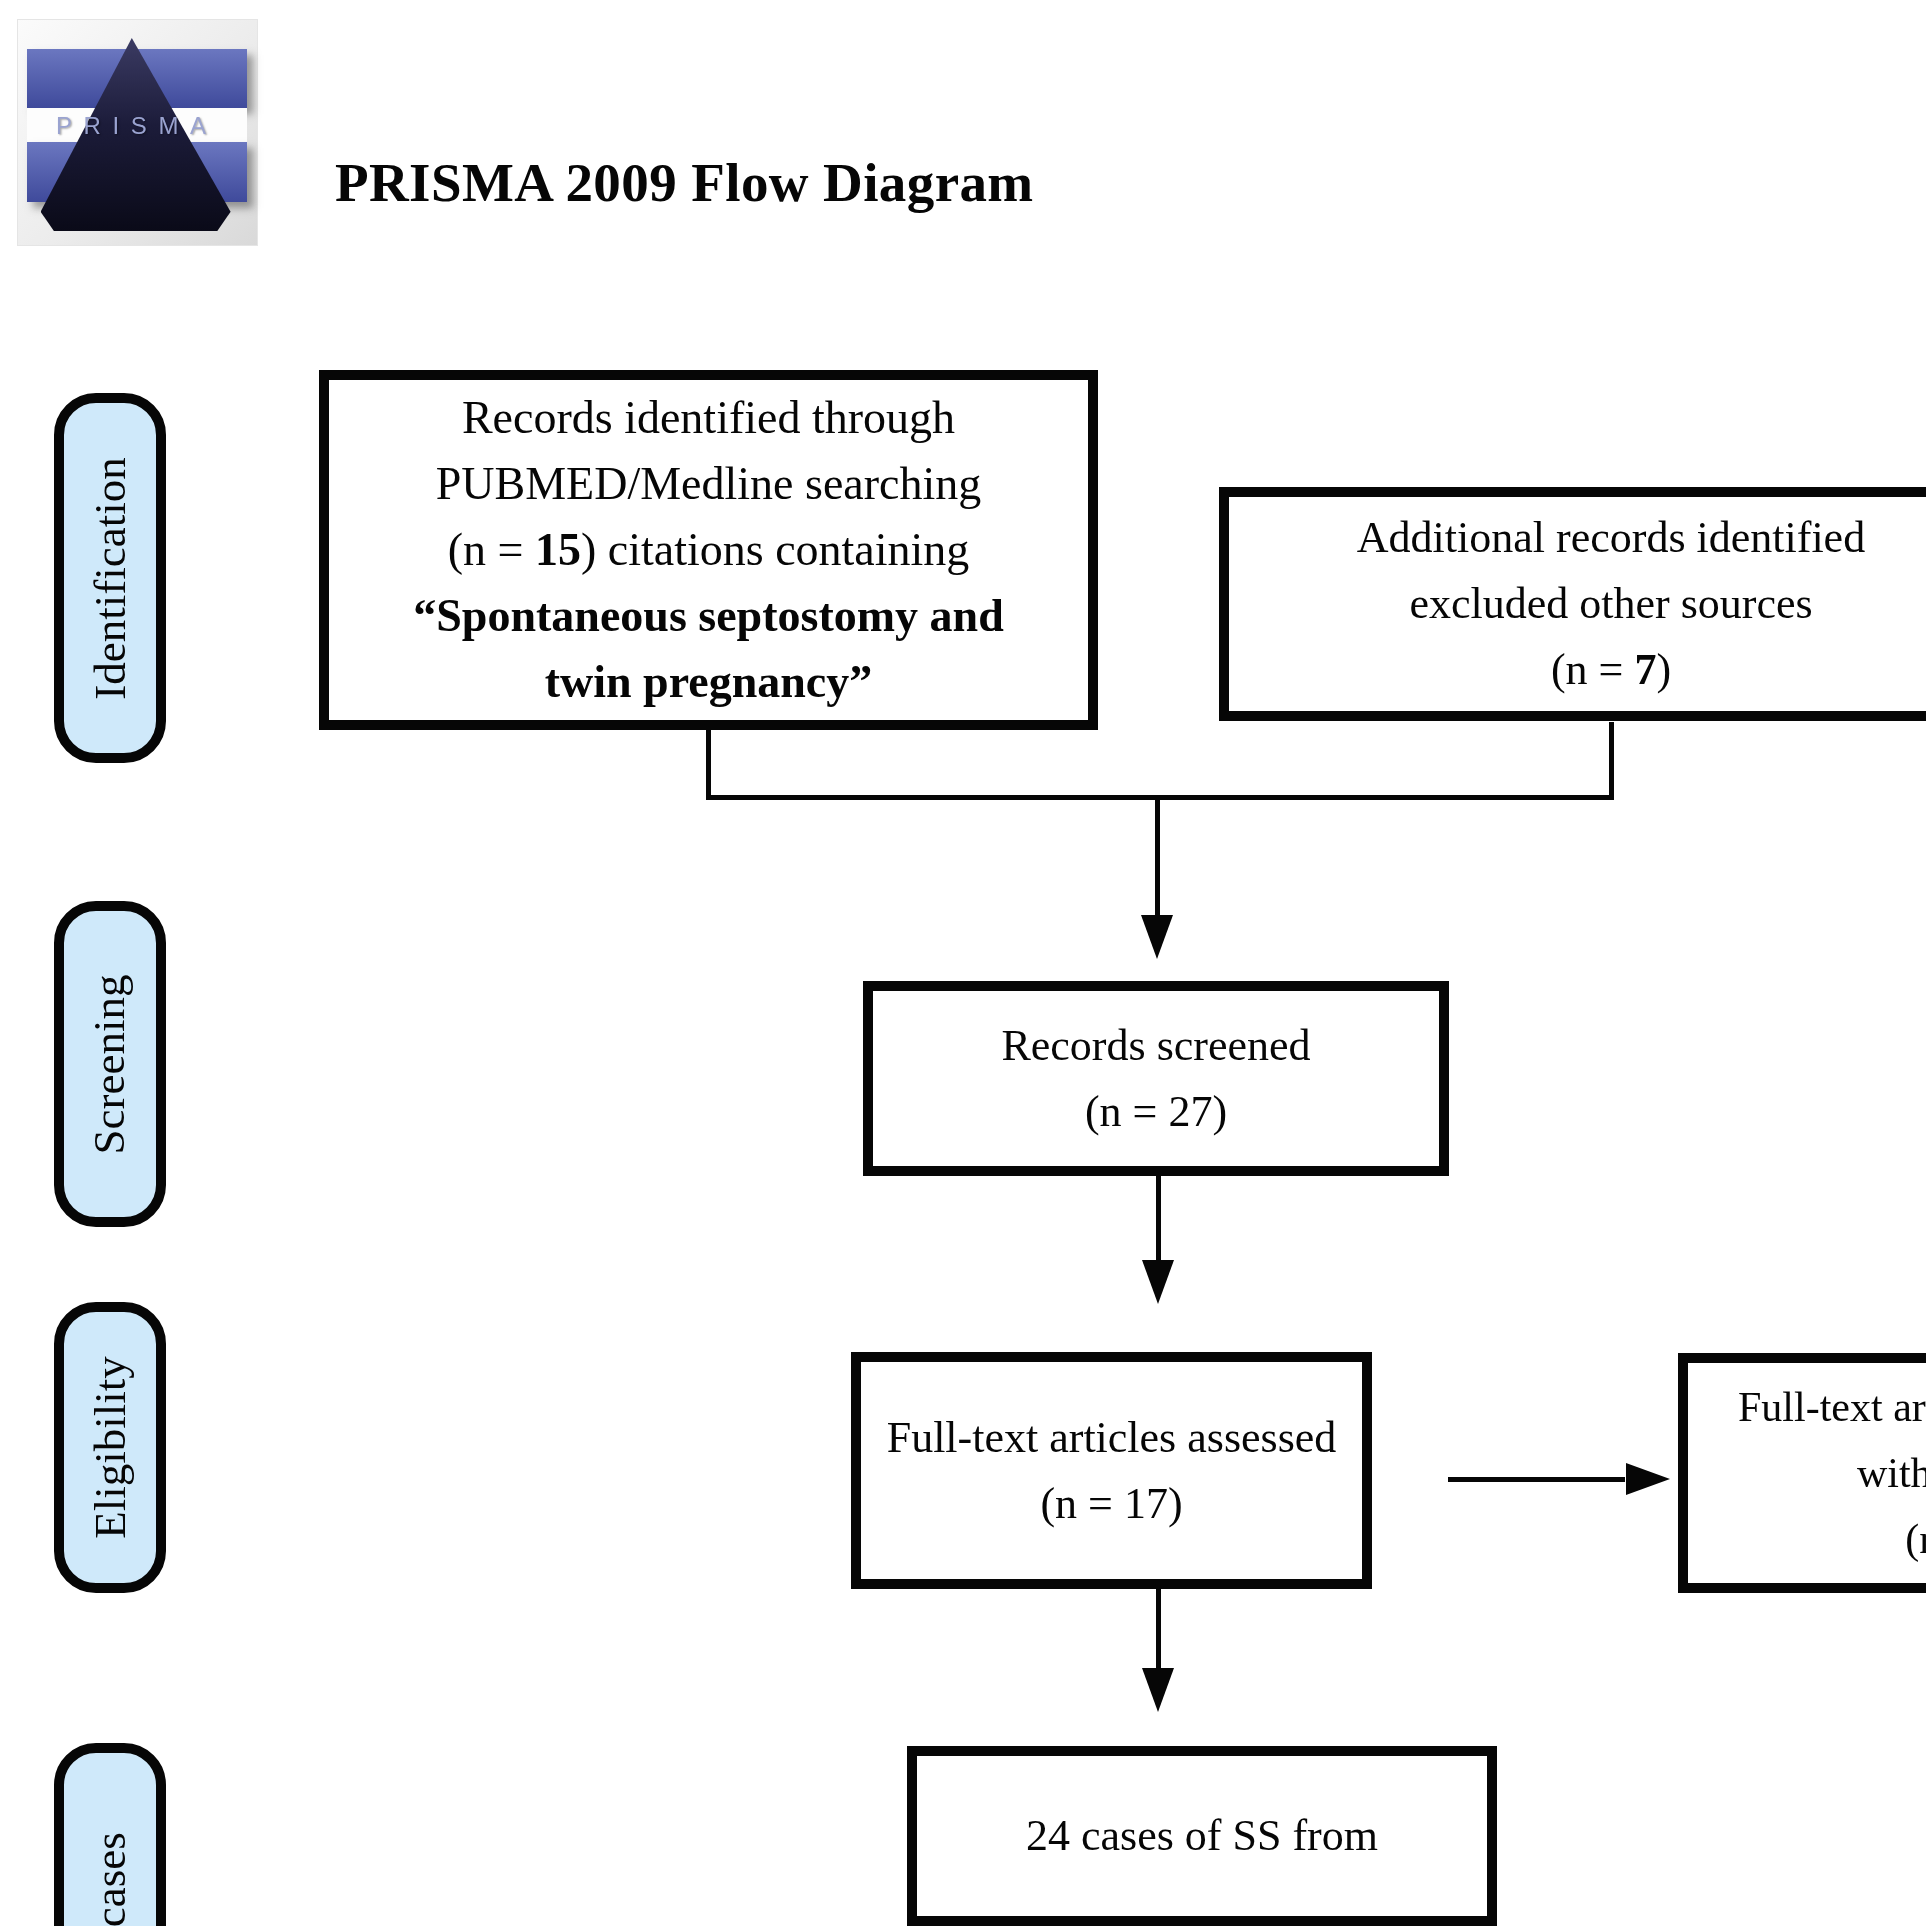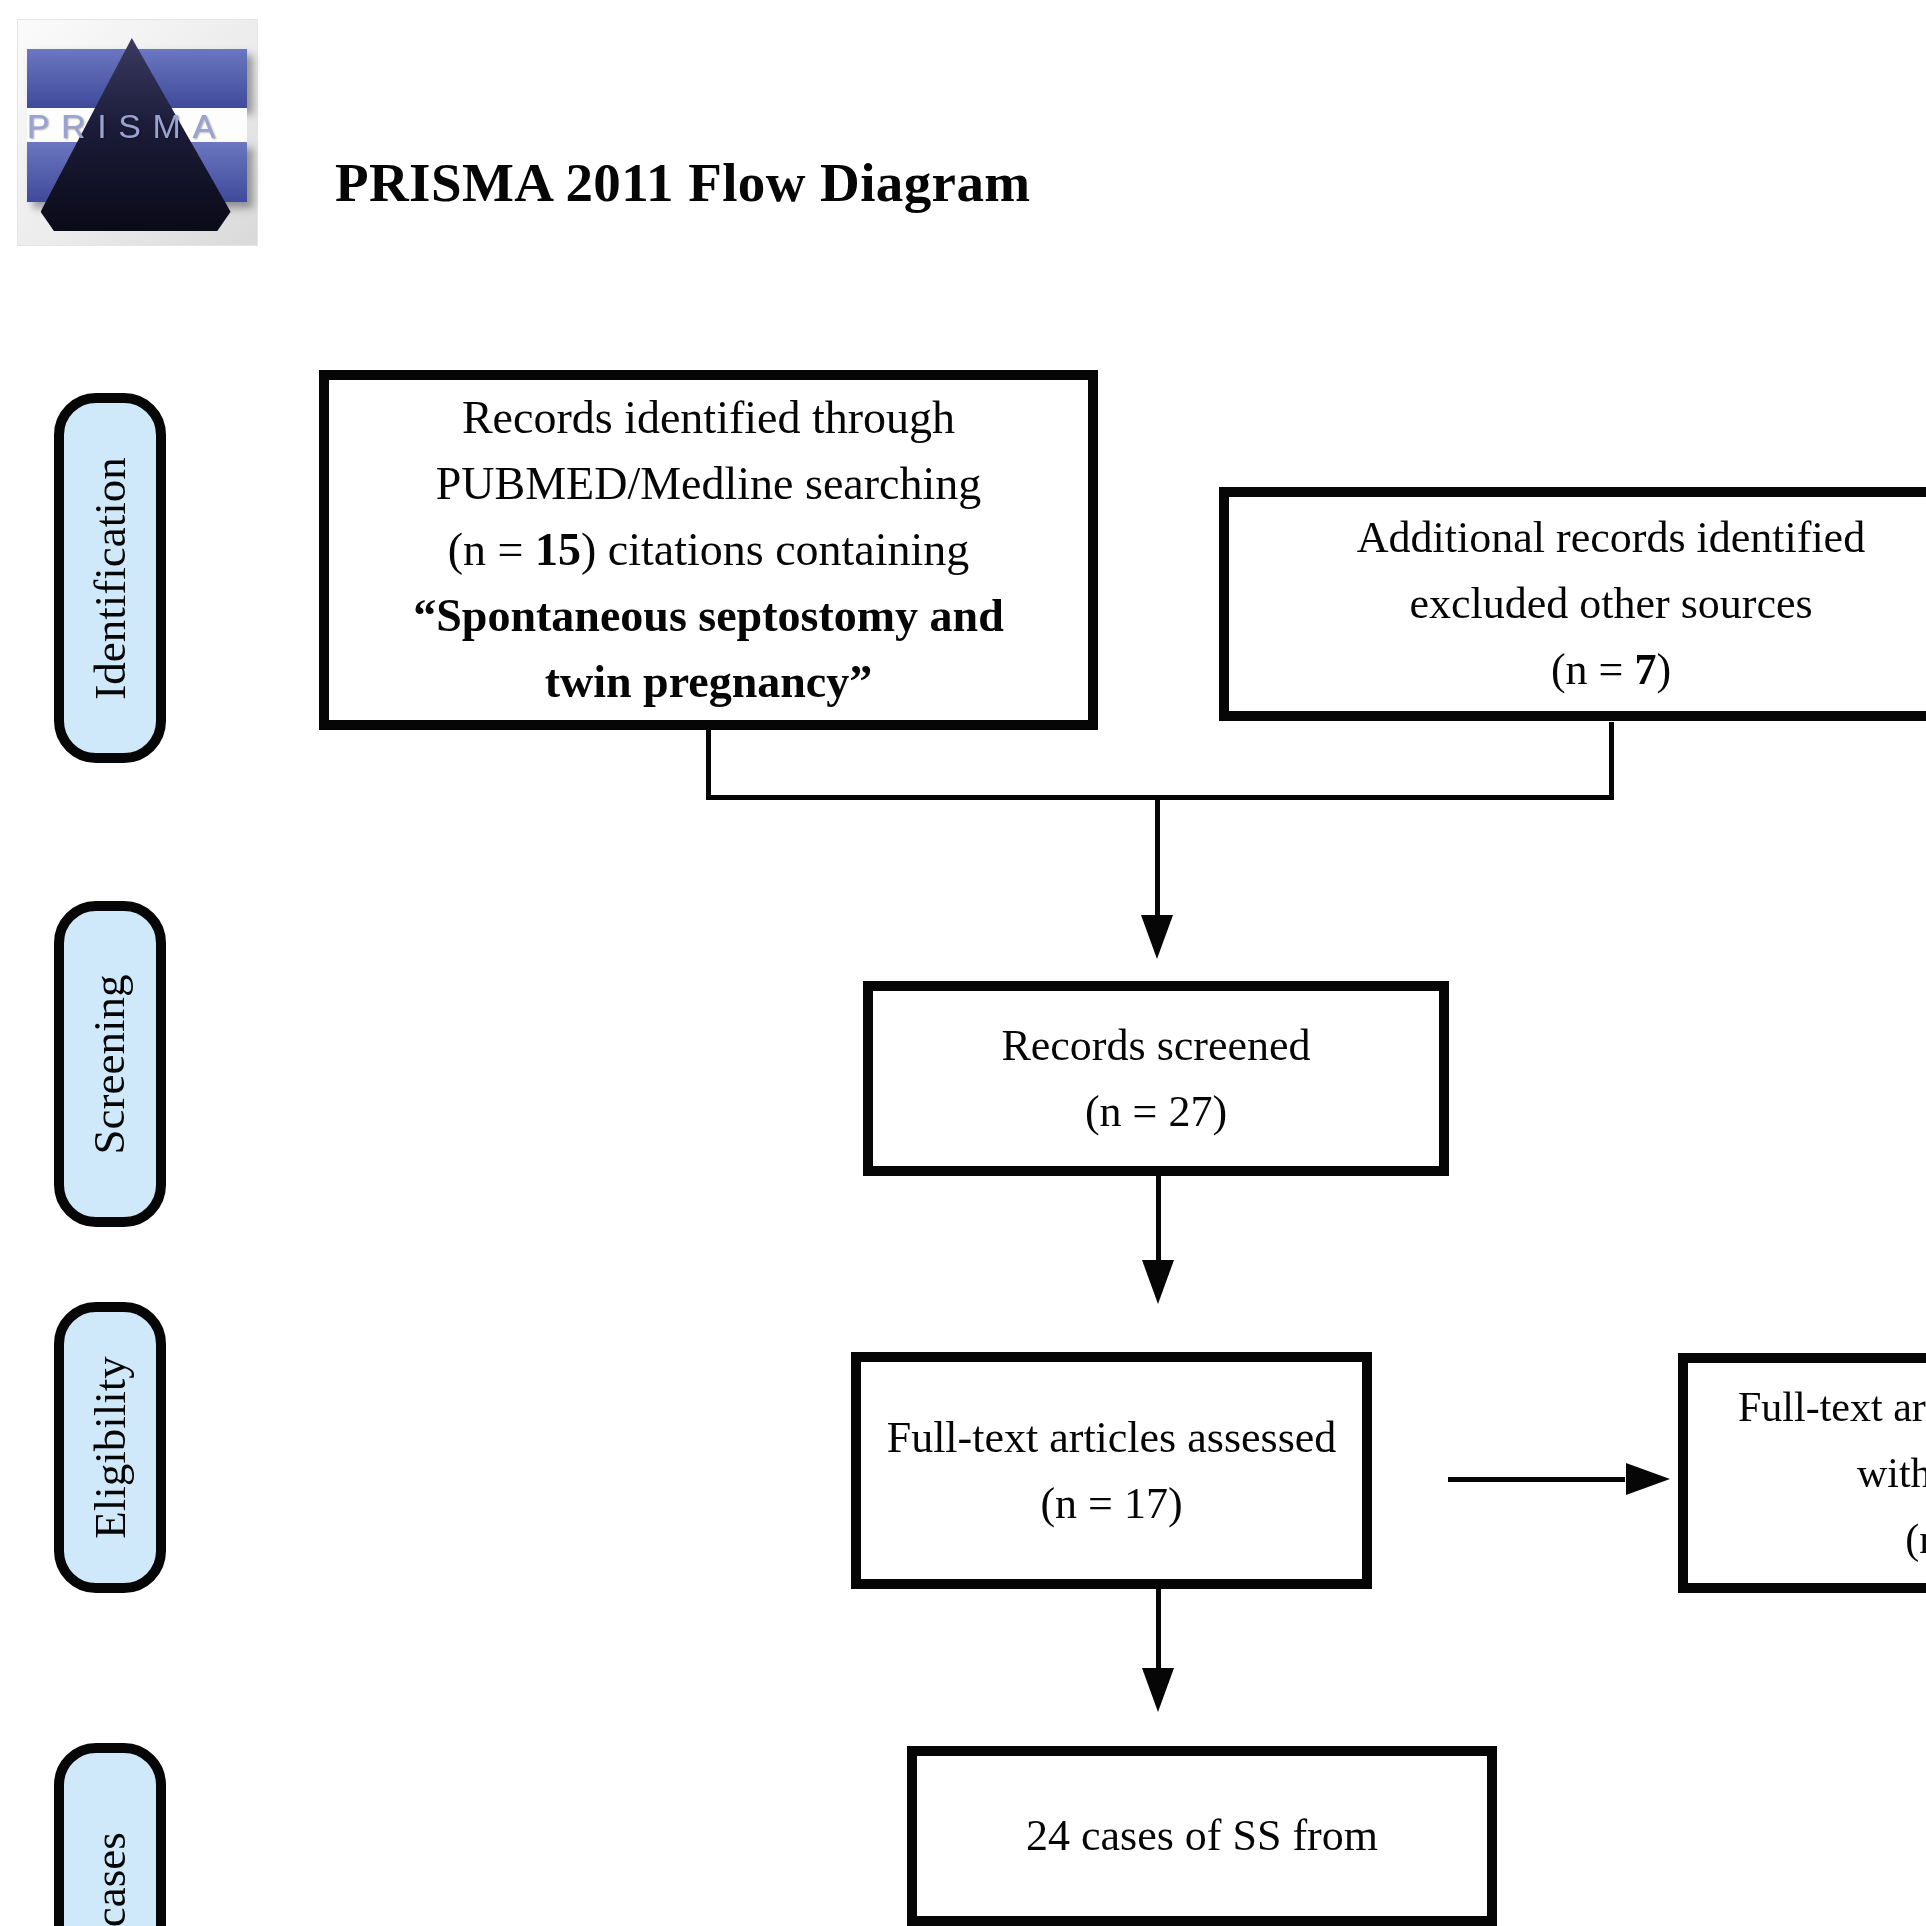--- a/index.html
+++ b/index.html
@@ -24,21 +24,21 @@
         box-shadow:6.2px 6.2px 7.7px rgba(70,70,70,.5);}
   .logo .bar.top{top:29px;height:59px;}
   .logo .bar.bottom{top:122px;height:60px;}
   .logo .band{position:absolute;left:8.5px;top:88px;width:220px;height:34px;background:#fdfdfd;}
   .logo .tri{position:absolute;left:22.3px;top:18px;width:190px;height:193px;
         background:linear-gradient(180deg,var(--logo-triangle-1) 0%,#1c1c3a 45%,var(--logo-triangle-2) 100%);
         clip-path:polygon(48% 0%,0% 90%,7% 100%,93% 100%,100% 90%);
         filter:drop-shadow(5.4px 5.4px 5.4px rgba(60,60,60,.55));}
   .logo .wordmark{position:absolute;left:8.5px;top:89px;width:220px;height:34px;
         font-family:"Liberation Sans","DejaVu Sans",sans-serif;
-        font-size:34px;line-height:34px;letter-spacing:11.6px;
+        font-size:24px;line-height:34px;letter-spacing:11.6px;text-align:center;
         color:var(--logo-letters);text-shadow:1.2px 1.2px 1.9px rgba(0,0,0,.35);}
 
   
   .title{position:absolute;left:335px;top:151px;font-size:55px;font-weight:bold;
          white-space:nowrap;letter-spacing:0.4px;}
 
   
   .sbox{position:absolute;left:54px;width:112px;background:var(--sidebar-fill);
         border:10px solid var(--ink);border-radius:42px;
         display:flex;align-items:center;justify-content:center;box-sizing:border-box;}
@@ -89,21 +89,21 @@
 <div id="canvas">
 
   <div class="logo">
     <div class="bar top"></div>
     <div class="band"></div>
     <div class="bar bottom"></div>
     <div class="tri"></div>
     <div class="wordmark">PRISMA</div>
   </div>
 
-  <div class="title">PRISMA 2011 Flow Diagram</div>
+  <div class="title">PRISMA 2009 Flow Diagram</div>
 
   <div class="sbox identification">
     <span class="rot">Identification</span>
   </div>
   <div class="sbox screening">
     <span class="rot">Screening</span>
   </div>
   <div class="sbox eligibility">
     <span class="rot">Eligibility</span>
   </div>

